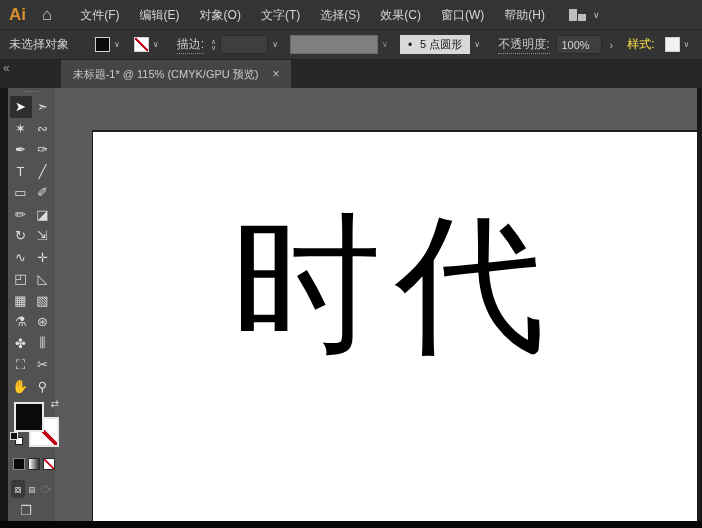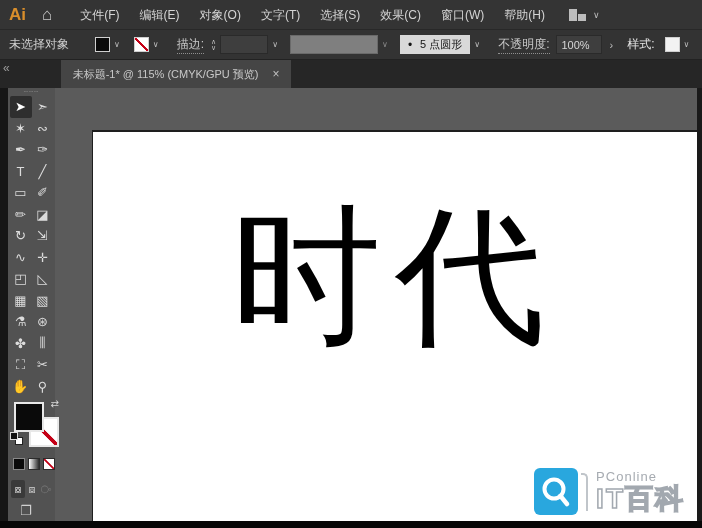--- a/index.html
+++ b/index.html
@@ -23,21 +23,21 @@
   #controlbar { position:absolute; left:0; top:30px; width:702px; height:30px; background:#333;
                 display:flex; align-items:center; border-bottom:1px solid #222; }
   #status-text { color:#cfcfcf; font-size:12px; margin-left:9px; width:76px; }
   .swatch-group { display:flex; align-items:center; margin-left:10px; }
   .swatch { width:15px; height:15px; border:1px solid #cfcfcf; }
   .swatch.fill { background:#0a0a0a; }
   .swatch.none { background:
      linear-gradient(to top right, #fff 44%, #c40016 45%, #c40016 55%, #fff 56%); }
   .chev { color:#bdbdbd; font-size:8px; padding:0 4px; }
   .ctl-label { color:#c9c9c9; font-size:12px; border-bottom:1px dotted #8f8f8f; margin-left:14px; }
-  .ctl-label.dim { color:#e5e5e5; border-bottom:none; }
+  .ctl-label.dim { color:#fde047; border-bottom:none; }
   #stroke-stepper { display:flex; flex-direction:column; margin-left:7px; line-height:6px; }
   #stroke-stepper span { color:#bdbdbd; font-size:7px; }
   .dd { display:flex; align-items:center; height:19px; }
   #stroke-weight-field { width:48px; height:19px; background:#3e3e3e; border:1px solid #2a2a2a; margin-left:4px; }
   #width-profile-field { width:88px; height:19px; background:#7f7f7f; border:1px solid #6a6a6a; margin-left:8px; }
   .chev.dim { color:#8a8a8a; }
   #brush-field { height:19px; background:#d9d9d9; color:#141414; font-size:11px;
                  display:flex; align-items:center; padding:0 8px; margin-left:8px; white-space:nowrap; }
   #brush-bullet { margin-right:8px; font-size:12px; }
   #opacity-field { width:46px; height:19px; background:#3e3e3e; border:1px solid #2a2a2a; color:#d6d6d6;
@@ -86,21 +86,21 @@
               color:#d6d6d6; font-size:11px; }
   .mode-btn.active { background:#3a3a3a; border-radius:2px; }
   .mode-btn.disabled { color:#7a7a7a; }
 
   #screen-mode { position:absolute; left:12px; top:415px; color:#d0d0d0; font-size:13px; }
 
   
   #canvas { position:absolute; left:55px; top:0; width:642px; height:433px; background:#5b5b5b; overflow:hidden; }
   #artboard { position:absolute; left:37px; top:42px; width:620px; height:400px; background:#ffffff;
               border-top:2px solid #1e1e1e; border-left:1px solid #1e1e1e; }
-  #artboard-text { position:absolute; left:138px; top:62px; font-family:"DejaVu Serif","Liberation Serif",serif;
+  #artboard-text { position:absolute; left:138px; top:70px; font-family:"DejaVu Serif","Liberation Serif",serif;
                    font-size:150px; line-height:1.1; color:#000; letter-spacing:14px; white-space:nowrap; }
 
   
   #watermark { position:absolute; right:12px; bottom:6px; display:flex; align-items:center; }
   #wm-box { width:44px; height:47px; border-radius:6px; display:flex; align-items:center; justify-content:center; }
   #wm-bracket { width:7px; height:38px; border-top:2px solid #c0c5ca; border-right:2px solid #c0c5ca;
                 border-radius:0 5px 0 0; margin-left:3px; }
   #wm-text { margin-left:8px; }
   #wm-brand { color:#a6abb1; font-size:13px; letter-spacing:1px; }
   #wm-title { font-size:28px; font-weight:bold; color:#ffffff; letter-spacing:2px;
@@ -301,31 +301,18 @@
         </div>
 
       <span id="screen-mode">❐</span>
     </div>
 
     <div id="canvas">
       <div id="artboard">
         <div id="artboard-text">时代</div>
       </div>
 
-      <div id="watermark">
-        <div id="wm-box" style="background: rgb(41, 167, 222);">
-          <svg width="34" height="36" viewBox="0 0 34 36">
-            <circle cx="15" cy="15" r="9.5" fill="none" stroke="#ffffff" stroke-width="4"></circle>
-            <line x1="21.5" y1="22" x2="28" y2="30" stroke="#ffffff" stroke-width="4.5" stroke-linecap="round"></line>
-          </svg>
-        </div>
-        <div id="wm-bracket"></div>
-        <div id="wm-text">
-          <div id="wm-brand">PConline</div>
-          <div id="wm-title">IT百科</div>
-        </div>
-      </div>
     </div>
   </div>
 
   <div id="right-strip"></div>
   <div id="bottom-strip"></div>
 </div>
 
 </body></html>

